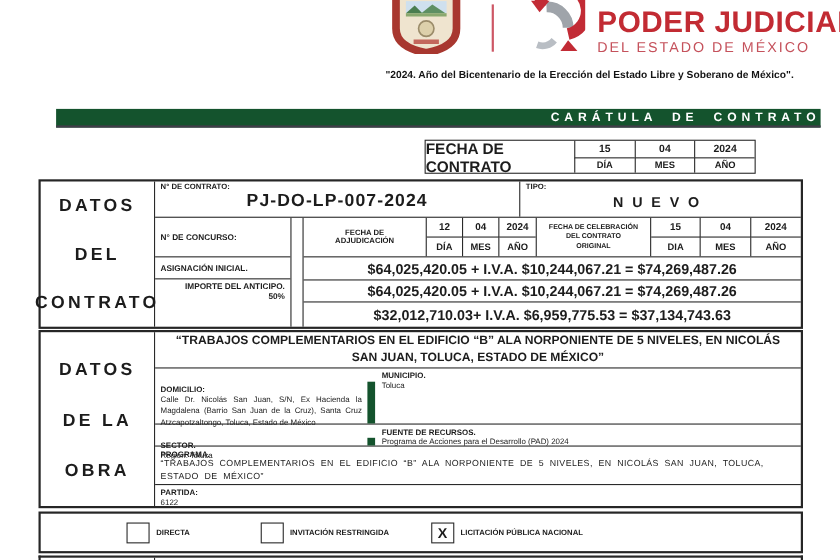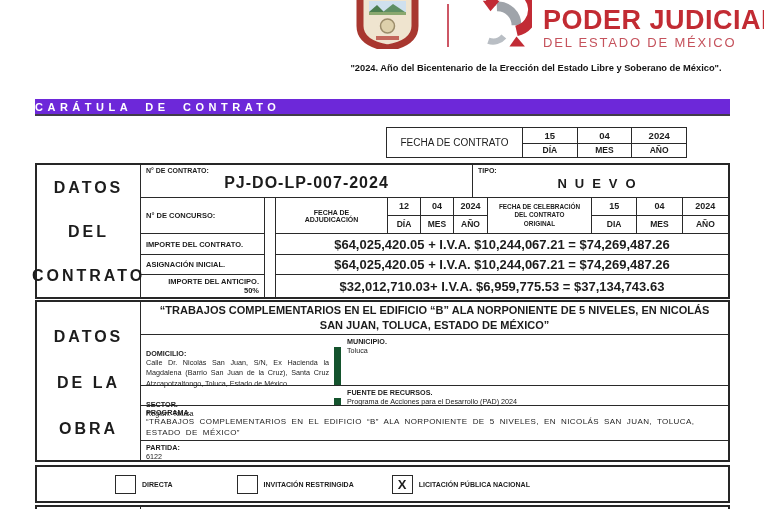--- a/index.html
+++ b/index.html
@@ -13,32 +13,32 @@
   .coat { position:absolute; left:356px; top:0; width:63px; height:49px; }
   .logo-divider { position:absolute; left:447px; top:4px; width:2px; height:43px; background:#c4394a; opacity:.85; }
   .swoosh { position:absolute; left:456px; top:0; width:76px; height:52px; }
   .org-text { position:absolute; left:543px; top:6px; line-height:1.05; white-space:nowrap; }
   .org-line1 { font-size:27px; font-weight:bold; color:#c22b33; letter-spacing:.5px; }
   .org-line2 { font-size:13px; color:#c5525c; letter-spacing:1.8px; margin-top:2px; }
   .slogan { position:absolute; left:338px; top:63px; width:396px; font-size:9.3px; font-weight:bold; color:#141414; text-align:center; }
 
   
   .title-bar {
-    position:absolute; left:35px; top:99px; width:695px; height:17px;
-    background:#6d28d9; border-bottom:2.5px solid #413c49;
+    position:absolute; left:51px; top:99px; width:695px; height:17px;
+    background:#14532d; border-bottom:2.5px solid #413c49;
     color:#fff; font-weight:bold; font-size:11px; letter-spacing:4.5px; word-spacing:6px;
-    text-align:left; line-height:16px;
+    text-align:right; line-height:16px;
   }
 
   
   .fc { position:absolute; left:386px; top:127px; width:301px; height:31px;
         border:1.5px solid #2a2a2a; display:grid;
         grid-template-columns:135px 1fr 1fr 1fr; grid-template-rows:1fr 1fr; }
   .fc-label { grid-row:1 / span 2; display:flex; align-items:center; justify-content:center;
-              font-size:10px; font-weight:normal; }
+              font-size:14px; font-weight:bold; }
   .fc-c { border-left:1px solid #2a2a2a; display:flex; align-items:center; justify-content:center;
           font-size:9.5px; font-weight:bold; }
   .fc-r2 { border-top:1px solid #2a2a2a; font-size:8.5px; }
 
   
   .tbl { position:absolute; left:35px; width:695px; border:2px solid #262626; display:flex; background:#fff; }
   .side { width:104px; border-right:1.5px solid #2a2a2a; display:flex; flex-direction:column;
           justify-content:space-between; align-items:center; text-align:center;
           font-weight:bold; font-size:16px; letter-spacing:3px; }
   .content { flex:1; display:flex; flex-direction:column; min-width:0; }
@@ -169,21 +169,20 @@
           <div class="bigval">PJ-DO-LP-007-2024</div>
         </div>
         <div class="cellA2">
           <span class="mini-lbl">TIPO:</span>
           <div class="tipo-val">NUEVO</div>
         </div>
       </div>
       <div class="t1-body">
         <div class="lstack">
           <div class="lrow h36">N° DE CONCURSO:</div>
-          <div class="lrow h21">IMPORTE DEL CONTRATO.</div>
           <div class="lrow h20">ASIGNACIÓN INICIAL.</div>
           <div class="lrow h22 stack">
             <span>IMPORTE DEL ANTICIPO.</span>
             <span class="pct">50%</span>
           </div>
         </div>
         <div class="vgap"></div>
         <div class="rstack">
           <div class="rrow h36">
             <div class="adj-lbl">FECHA DE ADJUDICACIÓN</div>

